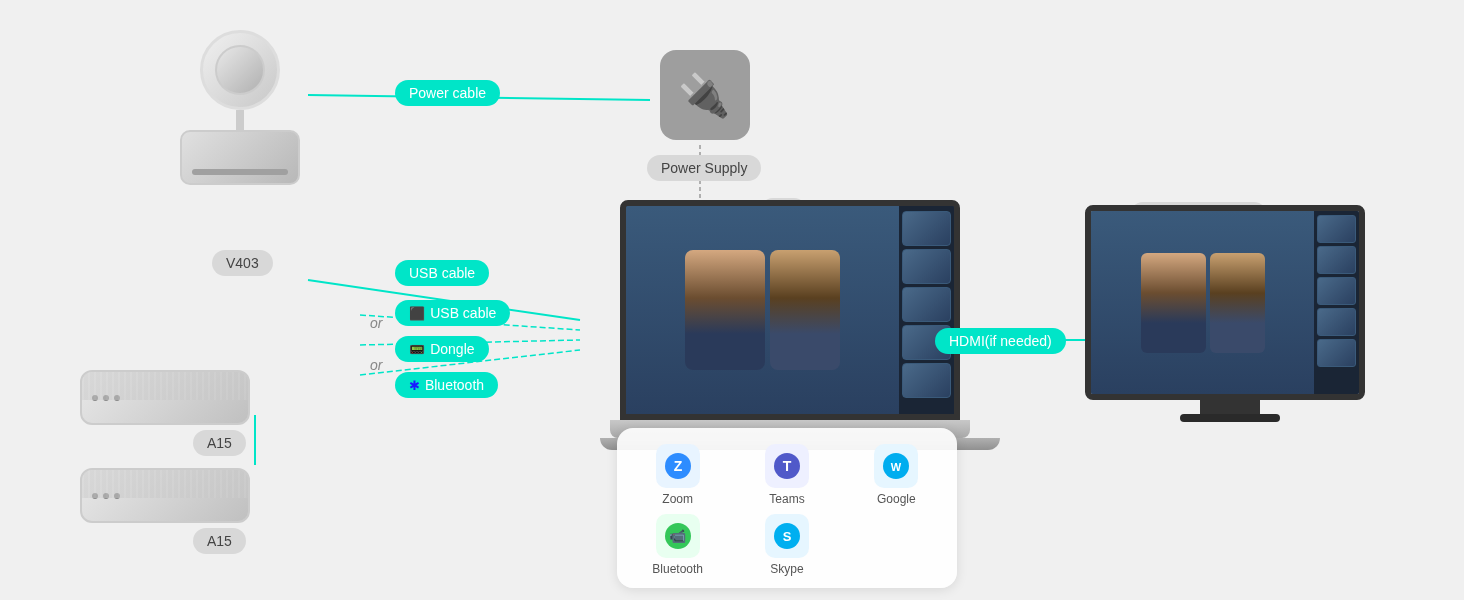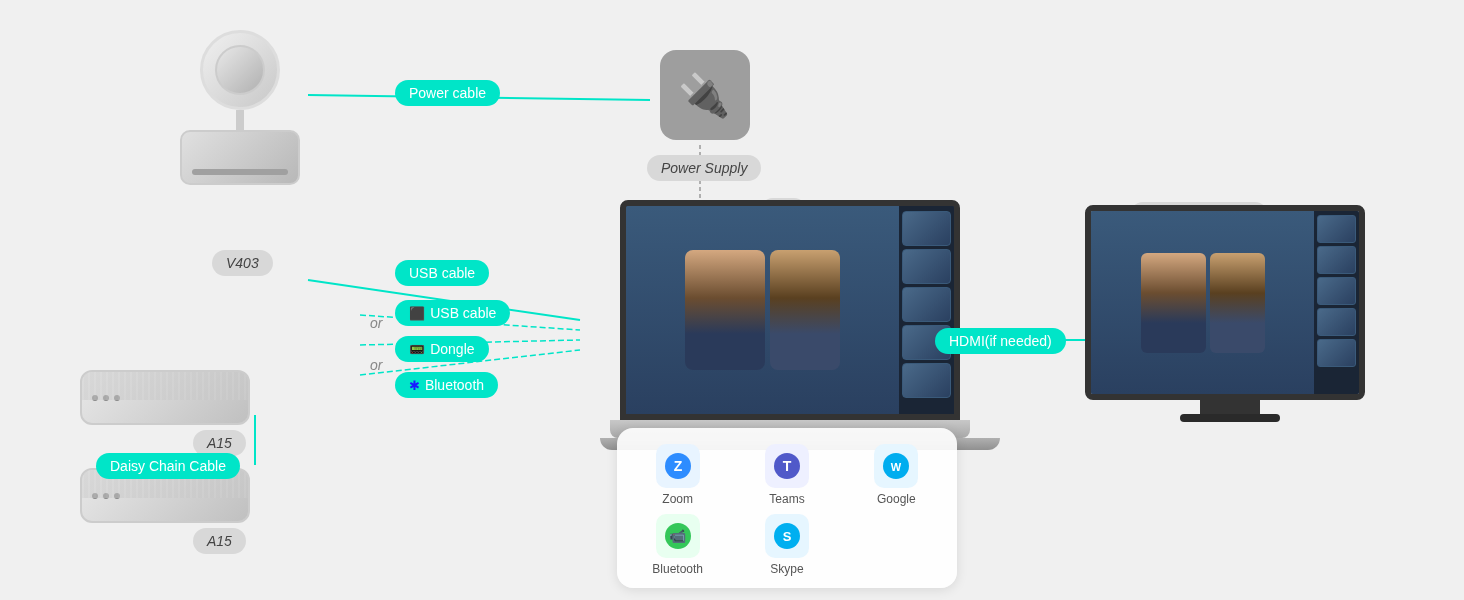--- a/index.html
+++ b/index.html
@@ -31,21 +31,20 @@
     }
     .label-gray {
       position: absolute;
       background: #d8d8d8;
       color: #444;
       border-radius: 20px;
       padding: 5px 14px;
       font-size: 14px;
       font-weight: 500;
       white-space: nowrap;
-      font-style: italic;
     }
 
     
     .v403-device {
       position: absolute;
       left: 170px;
       top: 30px;
       width: 140px;
       height: 230px;
     }
@@ -391,23 +390,20 @@
   <div class="a15-device" style="top:468px; left:80px;">
     <div class="a15-top-fabric"></div>
     <div class="a15-dot"></div>
     <div class="a15-dot"></div>
     <div class="a15-dot"></div>
   </div>
   <div class="label-gray" style="top:528px; left:193px;">
     <span>A15</span>
   </div>
 
-  <div class="label-badge" style="top:453px; left:96px;">
-    <span>Daisy Chain Cable</span>
-  </div>
 
   <div style="position:absolute; top:315px; left:370px; font-size:14px; color:#888; font-style:italic;">or</div>
   <div style="position:absolute; top:357px; left:370px; font-size:14px; color:#888; font-style:italic;">or</div>
 
   <div class="label-badge" style="top:300px; left:395px; display:flex; align-items:center; gap:5px;">
     <span style="font-size:13px;">⬛</span>
     <span>USB cable</span>
   </div>
 
   <div class="label-badge" style="top:336px; left:395px; display:flex; align-items:center; gap:5px;">

